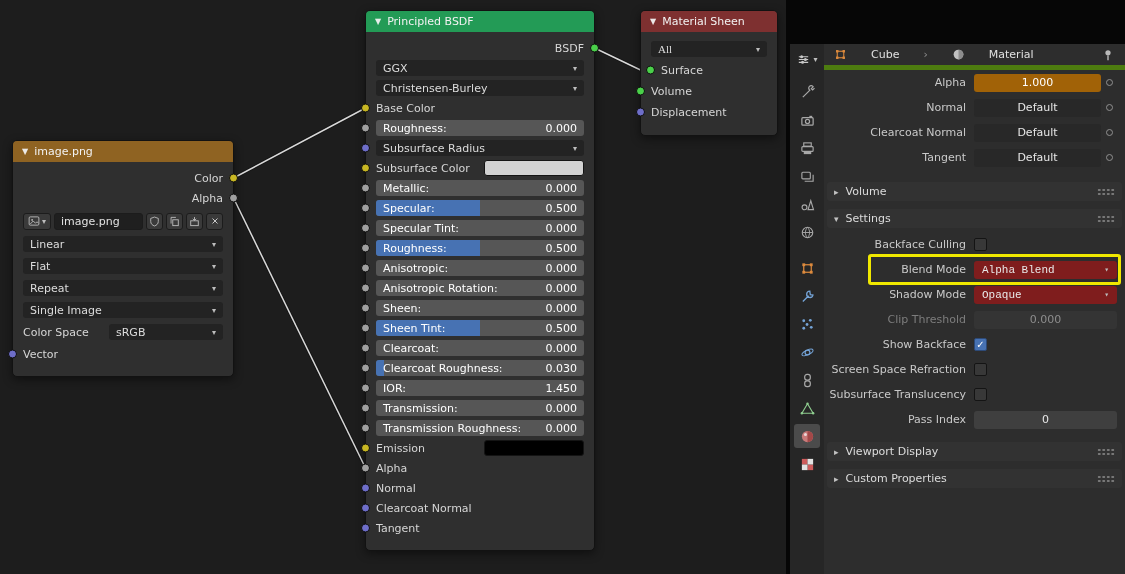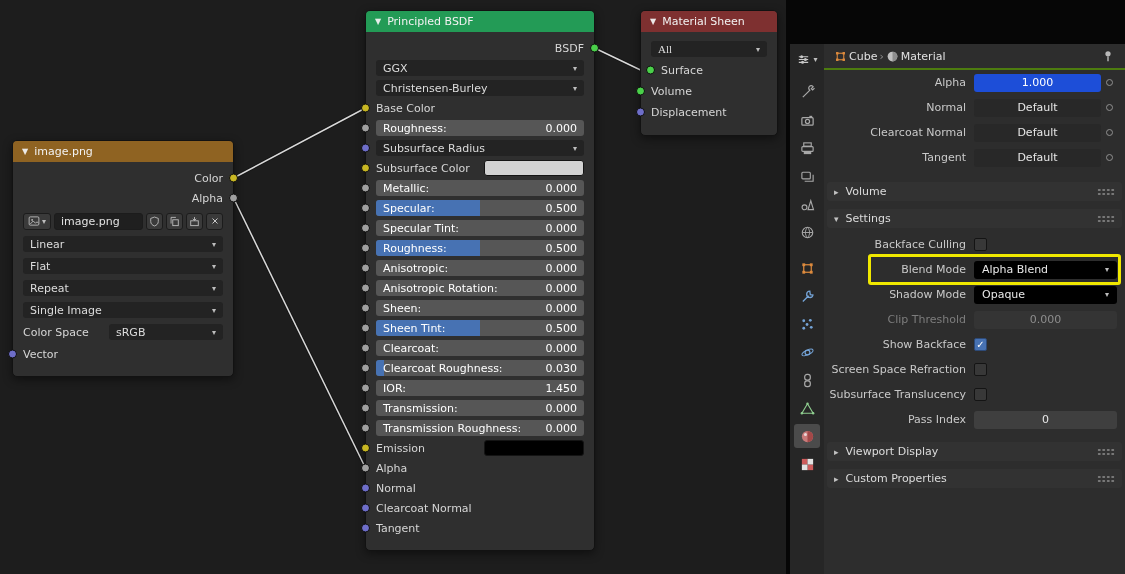--- a/index.html
+++ b/index.html
@@ -46,31 +46,31 @@
   
   .props{position:absolute;left:786px;top:0;width:339px;height:574px;background:#060606;z-index:2;}
   .ptop{height:44px;}
   .pbody{display:flex;height:530px;margin-left:4px;}
   .tabcol{width:34px;background:#262626;display:flex;flex-direction:column;align-items:center;padding-top:4px;}
   .editorbtn{width:32px;height:22px;display:flex;align-items:center;justify-content:center;gap:2px;margin-bottom:8px;}
   .tabbtn{width:26px;height:24px;margin:2px 0;display:flex;align-items:center;justify-content:center;border-radius:3px;}
   .tabbtn.active{background:#4b4b4b;}
   .tgap{height:8px;flex:none;}
   .main{flex:1;background:#2d2d2d;display:flex;flex-direction:column;overflow:hidden;}
-  .crumbbar{height:26px;flex:none;display:flex;align-items:center;gap:2px;padding:0 10px;border-bottom:2px solid #4d7c0f;}
+  .crumbbar{height:26px;flex:none;display:flex;align-items:center;gap:24px;padding:0 10px;border-bottom:5px solid #4d7c0f;}
   .crumbtext{color:#e0e0e0;}
   .crumbsep{color:#8f8f8f;}
   .pin{margin-left:auto;display:flex;}
   .prow{display:flex;align-items:center;height:25px;padding:0 8px 0 4px;position:relative;flex:none;}
   .plabel{width:138px;text-align:right;margin-right:8px;color:#c9c9c9;white-space:nowrap;}
   .plabel.dim{color:#7d7d7d;}
   .pfield{flex:1;height:18px;border-radius:3px;display:flex;align-items:center;justify-content:center;color:#e8e8e8;}
-  .pslider{background:#1d4ed8;color:#fff;}
+  .pslider{background:#a16207;color:#fff;}
   .pmenu{background:#282828;}
-  .pdrop{background:#000000;justify-content:space-between;padding:0 8px;}
+  .pdrop{background:#7f1d1d;justify-content:space-between;padding:0 8px;font-family:Liberation Mono, monospace;}
   .pnum{background:#3f3f3f;}
   .pnum.dim{background:#343434;color:#8d8d8d;}
   .deco{width:16px;display:flex;align-items:center;justify-content:center;flex:none;}
   .deco i{display:block;width:7px;height:7px;border:1px solid #909090;border-radius:50%;}
   .checkbox{width:13px;height:13px;border-radius:2px;background:#383838;border:1px solid #141414;flex:none;}
   .checkbox.checked{background:#4772b3;border-color:#2d4a78;color:#fff;display:flex;align-items:center;
                     justify-content:center;font-size:10px;line-height:1;}
   .phead{height:19px;display:flex;align-items:center;gap:7px;background:#323232;border-radius:3px;
          margin:4px 3px;padding:0 7px;color:#dcdcdc;flex:none;}
   .phead.first{margin-top:12px;}

